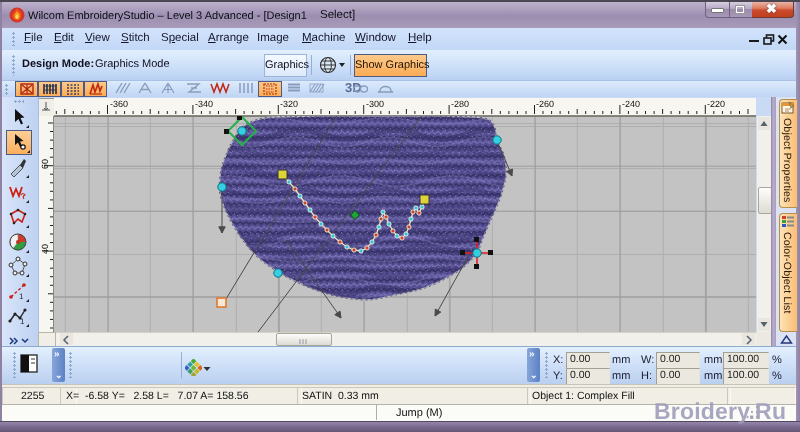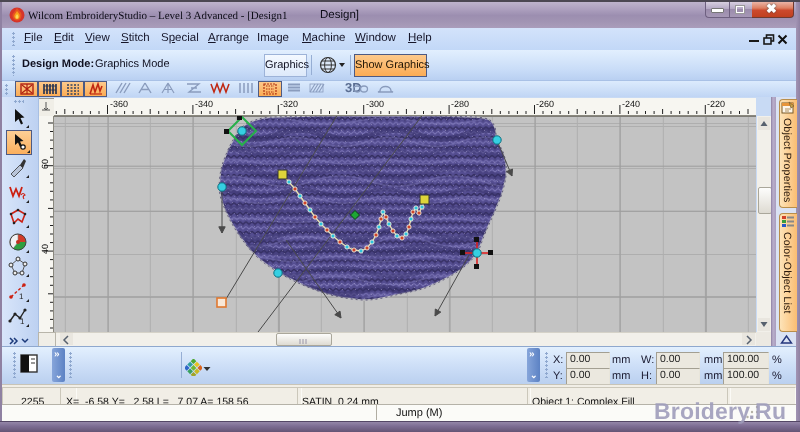--- a/index.html
+++ b/index.html
@@ -1,20 +1,20 @@
 <!DOCTYPE html>
 <html><head><meta charset="utf-8"><style>
 html,body{margin:0;padding:0;}
 body{width:800px;height:432px;overflow:hidden;font-family:"Liberation Sans",sans-serif;position:relative;background:#bfb9c9;-webkit-font-smoothing:antialiased;text-rendering:geometricPrecision;}
 .abs{position:absolute;}
 #frame{position:absolute;left:0;top:0;width:800px;height:432px;}
 
 #topstrip{left:0;top:0;width:800px;height:2px;background:#4b4752;}
 #titlebar{left:0;top:2px;width:800px;height:26px;background:linear-gradient(#beb3cc 0%,#ab9ebd 30%,#9c8eb0 52%,#a295b4 78%,#aa9dbb 100%);}
-#titletxt{left:28px;top:10px;font-size:11px;color:#0c0c16;white-space:pre;font-family:Liberation Serif, serif;}
+#titletxt{left:28px;top:10px;font-size:11px;color:#0c0c16;white-space:pre;}
 
 .wbtn{position:absolute;top:2px;height:15px;}
 #btnmin{left:705px;width:24px;background:linear-gradient(#d7cfe0,#b4a8c4 45%,#9b8cac 50%,#a698b6);border:1px solid #6e6080;border-right:none;border-top:none;border-radius:0 0 0 4px;}
 #btnmax{left:729px;width:23px;background:linear-gradient(#d7cfe0,#b4a8c4 45%,#9b8cac 50%,#a698b6);border:1px solid #6e6080;border-top:none;}
 #btnclose{left:752px;width:41px;background:linear-gradient(#eab4a6 0%,#dd7f62 40%,#cc4a2d 55%,#c0401f 100%);border:1px solid #6e3a30;border-left:none;border-top:none;border-radius:0 0 4px 0;}
 .glyph{position:absolute;color:#fff;font-weight:bold;text-shadow:0 0 2px #444;}
 
 #menubar{left:2px;top:28px;width:794px;height:22px;background:linear-gradient(#d3e3fb,#c2d8f7);}
 .menuitem{position:absolute;top:32px;font-size:11.5px;color:#16162a;white-space:nowrap;}
 .menuitem u{text-decoration:underline;}
@@ -50,21 +50,21 @@
 .sbtn{position:absolute;background:#e9e6df;color:#555;}
 .sthumb{position:absolute;background:linear-gradient(#fdfdfc,#dedbd2);border:1px solid #aaa79b;border-radius:2px;}
 
 #splitter{left:771px;top:97px;width:5px;height:249px;background:linear-gradient(90deg,#8d80a3,#b9aecb 40%,#a99dbd);}
 #tabstrip{left:776px;top:97px;width:20px;height:249px;background:#dae2f3;}
 .otab{position:absolute;left:3px;width:17px;background:linear-gradient(90deg,#fde3b8,#fbbd72);border:1px solid #b98e4a;border-right:none;border-radius:4px 0 0 4px;}
 .otabtxt{position:absolute;left:2px;font-size:10.5px;color:#26160a;writing-mode:vertical-rl;letter-spacing:0.2px;}
 
 #btoolbar{left:2px;top:346px;width:794px;height:38px;background:linear-gradient(#e3f0fe 0%,#cfe0f8 45%,#b9cfef 100%);border-top:1px solid #8fa8ce;}
 #statusbar{left:2px;top:384px;width:794px;height:20px;background:#f1eee6;border-top:1px solid #c8c4b7;}
-.sseg{position:absolute;height:14px;white-space:pre;border:1px solid;border-color:#cbc7ba #fbfaf6 #fbfaf6 #cbc7ba;font-size:10.5px;color:#111;padding-top:8px;}
+.sseg{position:absolute;height:14px;white-space:pre;border:1px solid;border-color:#cbc7ba #fbfaf6 #fbfaf6 #cbc7ba;font-size:10.5px;color:#111;padding-top:2px;}
 #msgbar{left:2px;top:404px;width:794px;height:17px;background:#fbfbf8;border-top:1px solid #b5b2a8;font-size:11.5px;color:#111;}
 #bborder{left:0;top:421px;width:800px;height:11px;background:linear-gradient(#9486a8,#7c6c92 40%,#60506f 100%);border-top:1px solid #544766;}
 #lborder{left:0;top:2px;width:2px;height:430px;background:#8f81a2;}
 #rborder{left:796px;top:2px;width:4px;height:430px;background:linear-gradient(90deg,#a294b4,#8f81a2);}
 #watermark{left:654px;top:398px;font-size:23px;font-weight:bold;color:rgba(159,156,186,0.9);letter-spacing:0.2px;z-index:50;}
 .fldlbl{position:absolute;font-size:11px;color:#1a1a30;}
 .fld{position:absolute;height:12px;background:#ebe8df;border:1px solid;border-color:#a39f92 #e8e5da #e8e5da #a39f92;font-size:10.5px;color:#222;padding:0 0 16px 3px;}
 .chevstrip{position:absolute;width:13px;background:linear-gradient(90deg,#86a5da,#5c82c4);border-radius:2px;}
 .chev{position:absolute;color:#fff;font-weight:bold;}
 </style></head><body>
@@ -74,21 +74,21 @@
 <div class="abs" id="lborder"></div>
 <div class="abs" id="rborder"></div>
 
 <svg class="abs" style="left:9px;top:6px" width="16" height="17" viewBox="0 0 16 17">
 <circle cx="8" cy="9" r="7.5" fill="#d5342a"></circle>
 <path d="M8 2 C10 5 13 6 12.5 10 C12.2 12.8 10.4 14.5 8 14.5 C5.6 14.5 3.8 12.8 3.5 10 C3.2 7 6 6 8 2 Z" fill="#e8541f"></path>
 <path d="M8 5 C9.3 7 11 7.6 10.7 10.3 C10.5 12.1 9.4 13.2 8 13.2 C6.6 13.2 5.5 12.1 5.3 10.3 C5.1 8.2 7 7.5 8 5 Z" fill="#f9a11b"></path>
 <path d="M8 8 C8.8 9.2 9.6 9.5 9.4 11.1 C9.3 12.2 8.8 12.8 8 12.8 C7.2 12.8 6.7 12.2 6.6 11.1 C6.5 9.8 7.5 9.4 8 8 Z" fill="#fcd95c"></path>
 </svg>
 <div class="abs" id="titletxt">Wilcom EmbroideryStudio – Level 3 Advanced - [Design1</div>
-<div class="abs" style="left:320px;top:9px;font-size:11.5px;color:#0c0c16">Design]</div>
+<div class="abs" style="left:320px;top:9px;font-size:11.5px;color:#0c0c16">Select]</div>
 <div class="wbtn" id="btnmin"></div>
     <div class="wbtn" id="btnmax"></div>
     <div class="wbtn" id="btnclose"></div>
 <div class="glyph" style="left:711px;top:8px;width:11px;height:3px;background:#fff;border:1px solid #777;border-radius:1px;"></div>
 <div class="glyph" style="left:736px;top:6px;width:6px;height:5px;background:transparent;border:1.5px solid #fff;outline:1px solid #999;"></div>
 <div class="glyph" style="left:766px;top:1px;font-size:13px;color:#fff;">✖</div>
 
 <div class="abs" id="menubar"></div>
 <div class="dots" style="left:12px;top:32px;height:14px;"></div>
 <div class="menuitem" style="left:24px"><u>F</u>ile</div>
@@ -522,21 +522,21 @@
 <div class="fld" style="left:566px;top:368px;width:39px;">0.00</div>
 <div class="fldlbl" style="left:612px;top:370px;">mm</div>
 <div class="fldlbl" style="left:641px;top:370px;">H:</div>
 <div class="fld" style="left:656px;top:368px;width:39px;">0.00</div>
 <div class="fldlbl" style="left:704px;top:370px;">mm</div>
 <div class="fld" style="left:723px;top:368px;width:41px;">100.00</div>
 <div class="fldlbl" style="left:772px;top:370px;">%</div>
 <div class="abs" id="statusbar"></div>
 <div class="sseg" style="left:2px;width:55px;padding-left:18px;top:387px;">2255</div>
 <div class="sseg" style="left:60px;width:235px;padding-left:5px;top:387px;">X=  -6.58 Y=   2.58 L=   7.07 A= 158.56</div>
-<div class="sseg" style="left:297px;width:228px;padding-left:4px;top:387px;">SATIN  0.24 mm</div>
+<div class="sseg" style="left:297px;width:228px;padding-left:4px;top:387px;">SATIN  0.33 mm</div>
 <div class="sseg" style="left:527px;width:198px;padding-left:4px;top:387px;">Object 1: Complex Fill</div>
 <div class="sseg" style="left:727px;width:67px;padding-left:0px;top:387px;"></div>
 <div class="abs" id="msgbar"></div>
 <div class="abs" style="left:376px;top:405px;width:1px;height:15px;background:#b0ada2;"></div>
 <div class="abs" style="left:396px;top:407px;font-size:11px;color:#111;">Jump (M)</div>
 <svg class="abs" style="left:746px;top:404px" width="14" height="16" viewBox="0 0 14 16">
 <g fill="#b5b2a6">
         <circle cx="11" cy="3" r="1.2"></circle>
         <circle cx="11" cy="8" r="1.2"></circle>
         <circle cx="11" cy="13" r="1.2"></circle>

